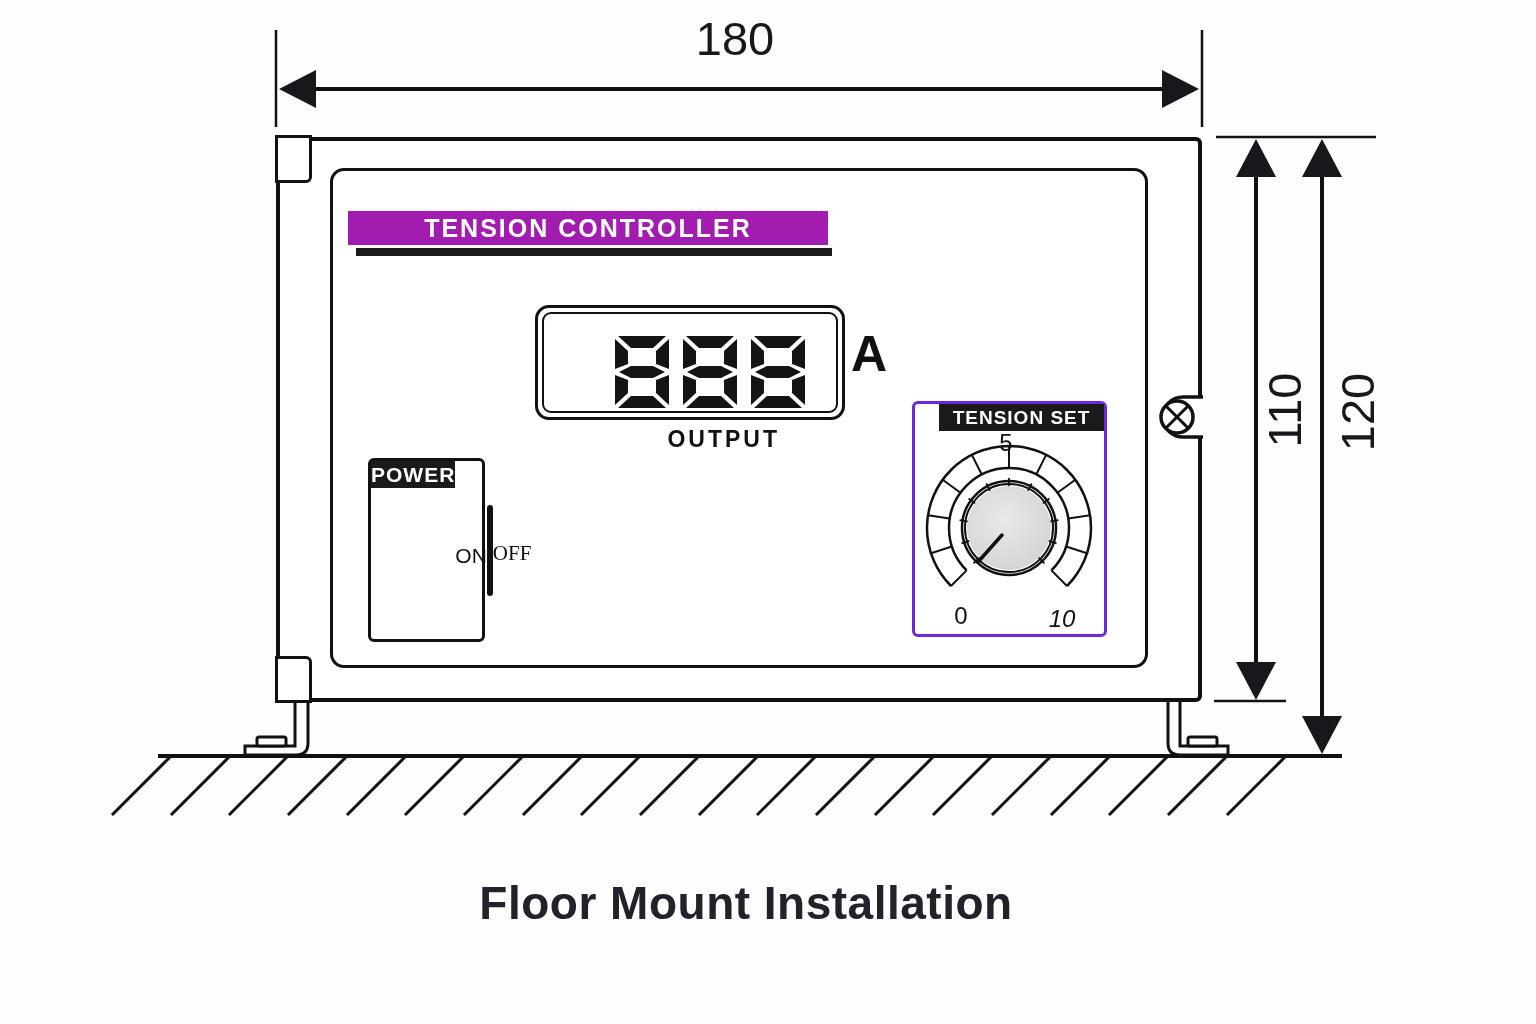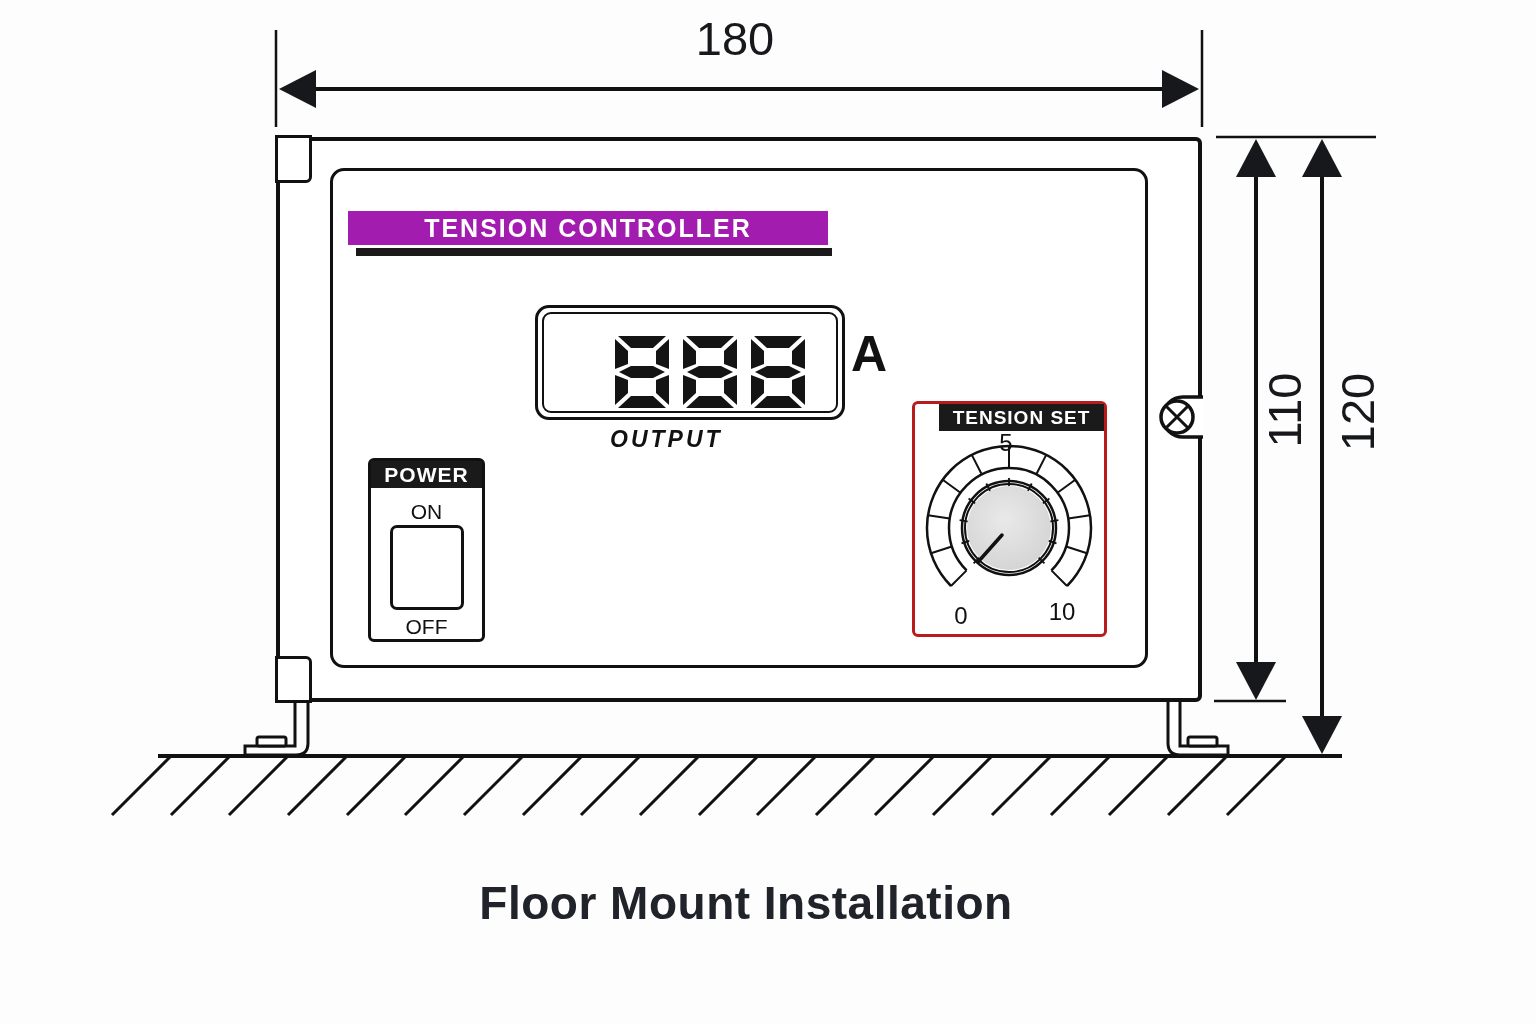--- a/index.html
+++ b/index.html
@@ -39,44 +39,44 @@
   }
   #display-inner{
     position:absolute;left:4px;top:4px;right:4px;bottom:4px;box-sizing:border-box;
     border:2.5px solid #111;border-radius:9px;background:#fff;
   }
   #digits-svg{position:absolute;left:70px;top:21px;}
   #display-unit{
     position:absolute;left:851px;top:329px;font-size:50px;font-weight:600;z-index:4;line-height:1;
   }
   #display-label{
-    position:absolute;left:610px;top:426px;width:170px;text-align:left;z-index:4;
-    font-size:23px;font-weight:600;letter-spacing:3px;font-style:italic;
+    position:absolute;left:610px;top:426px;width:170px;text-align:right;z-index:4;
+    font-size:23px;font-weight:600;letter-spacing:3px;
   }
   
   #power-panel{
     position:absolute;left:368px;top:458px;width:117px;height:184px;box-sizing:border-box;
     border:3px solid #111;border-radius:6px;background:#fff;z-index:4;
-    display:flex;flex-direction:column;align-items:center;
+    display:flex;align-items:center;
   }
   #power-header{
     align-self:stretch;height:27px;background:#1a1a1a;color:#fff;font-weight:bold;
     font-size:21px;letter-spacing:1px;text-align:center;line-height:27px;
   }
   .switch-label{font-size:21px;font-weight:500;line-height:24px;}
   #power-on{margin-top:12px;}
   #rocker-switch{
     width:74px;height:91px;box-sizing:border-box;border:3px solid #111;border-radius:7px;
     background:#fff;margin-top:1px;
   }
-  #power-off{margin-top:5px;}
+  #power-off{margin-top:5px;font-family:Liberation Serif, serif;}
   
   #tension-panel{
     position:absolute;left:912px;top:401px;width:195px;height:236px;box-sizing:border-box;
-    border:3px solid #b91c1c;border-radius:6px;background:#fff;z-index:4;padding-left:24px;
+    border:3px solid #6d28d9;border-radius:6px;background:#fff;z-index:4;padding-left:24px;
   }
   #tension-header{
     height:27px;background:#1a1a1a;color:#fff;font-weight:bold;font-size:19px;
     letter-spacing:1px;text-align:center;line-height:27px;
   }
   #dial-svg{position:absolute;left:0px;top:27px;}
   .scale-label{
     position:absolute;font-size:24px;font-weight:500;transform:translate(-50%,-50%);z-index:5;
   }
   
@@ -197,21 +197,21 @@
         <path stroke-width="2" d="M51.6 139.4 L36 155 M136.4 139.4 L152 155 M36.9 115.5 L16 122.3 M34.7 87.6 L13 84.2 M45.5 61.7 L27.7 48.8 M66.8 43.5 L56.8 23.9 M94 37 L94 15 M121.2 43.5 L131.2 23.9 M142.5 61.7 L160.3 48.8 M153.3 87.6 L175 84.2 M151.1 115.5 L172 122.3"></path>
         <circle cx="94" cy="97" r="47" stroke-width="2.5"></circle>
         <circle cx="94" cy="97" r="44" stroke-width="2"></circle>
         <path stroke-width="1.8" d="M67.1 123.9 L58.6 132.4 M57.9 108.7 L46.5 112.4 M56.5 91.1 L44.6 89.2 M63.3 74.7 L53.6 67.6 M76.7 63.1 L71.3 52.5 M94 59 L94 47 M111.3 63.1 L116.7 52.5 M124.7 74.7 L134.4 67.6 M131.5 91.1 L143.4 89.2 M130.1 108.7 L141.5 112.4 M120.9 123.9 L129.4 132.4"></path>
       </g>
       <circle cx="94" cy="97" r="42" fill="url(#knobGrad)"></circle>
       <path d="M87 104 L63 131" stroke="#111" stroke-width="3.5" stroke-linecap="round"></path>
     </svg>
     <span class="scale-label" style="left:91px;top:39px;">5</span>
     <span class="scale-label" style="left:46px;top:212px;">0</span>
-    <span class="scale-label" style="left:147px;top:208px;">10</span>
+    <span class="scale-label" style="left:147px;top:215px;font-style:italic;">10</span>
   </div>
 
   <svg id="latch-svg" width="1536" height="1024" viewBox="0 0 1536 1024">
     <path d="M1203 397 L1183 397 A20 20 0 0 0 1183 437 L1203 437" fill="#fff" stroke="#111" stroke-width="3.5"></path>
     <circle cx="1177" cy="417" r="16" fill="#fff" stroke="#111" stroke-width="3.5"></circle>
     <path d="M1165.7 405.7 L1188.3 428.3 M1188.3 405.7 L1165.7 428.3" stroke="#111" stroke-width="3"></path>
   </svg>
 
   <div id="caption">Floor Mount Installation</div>
 

